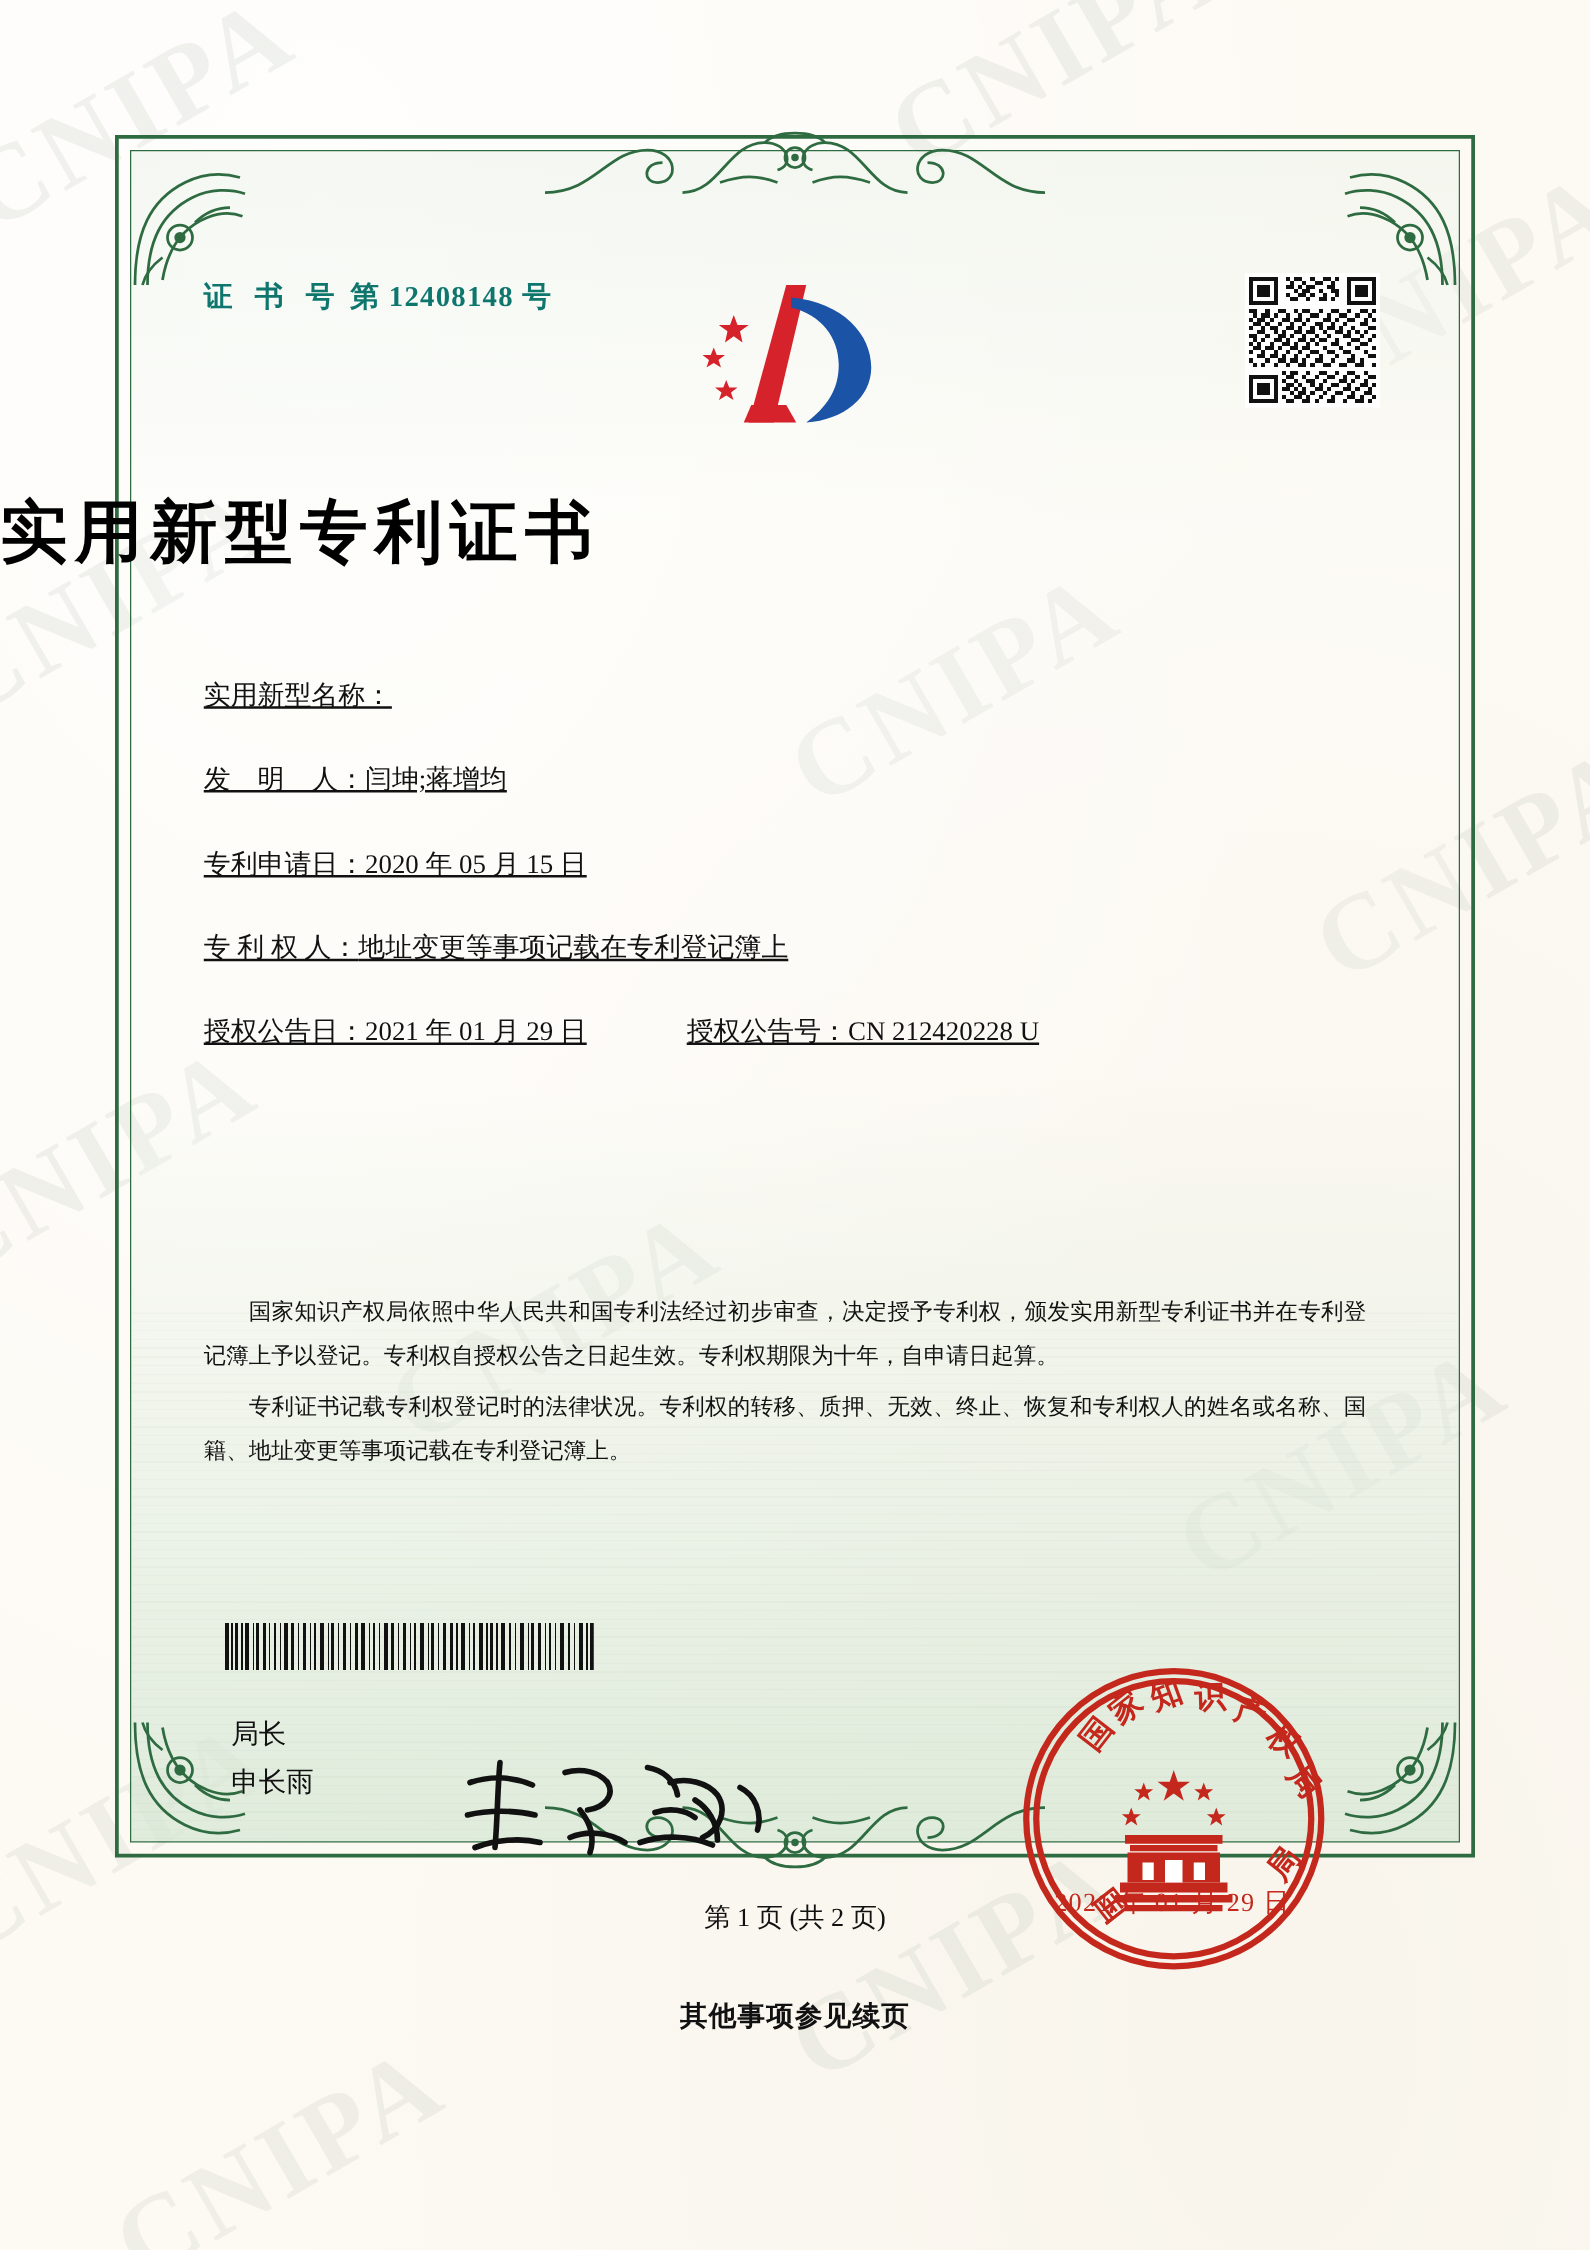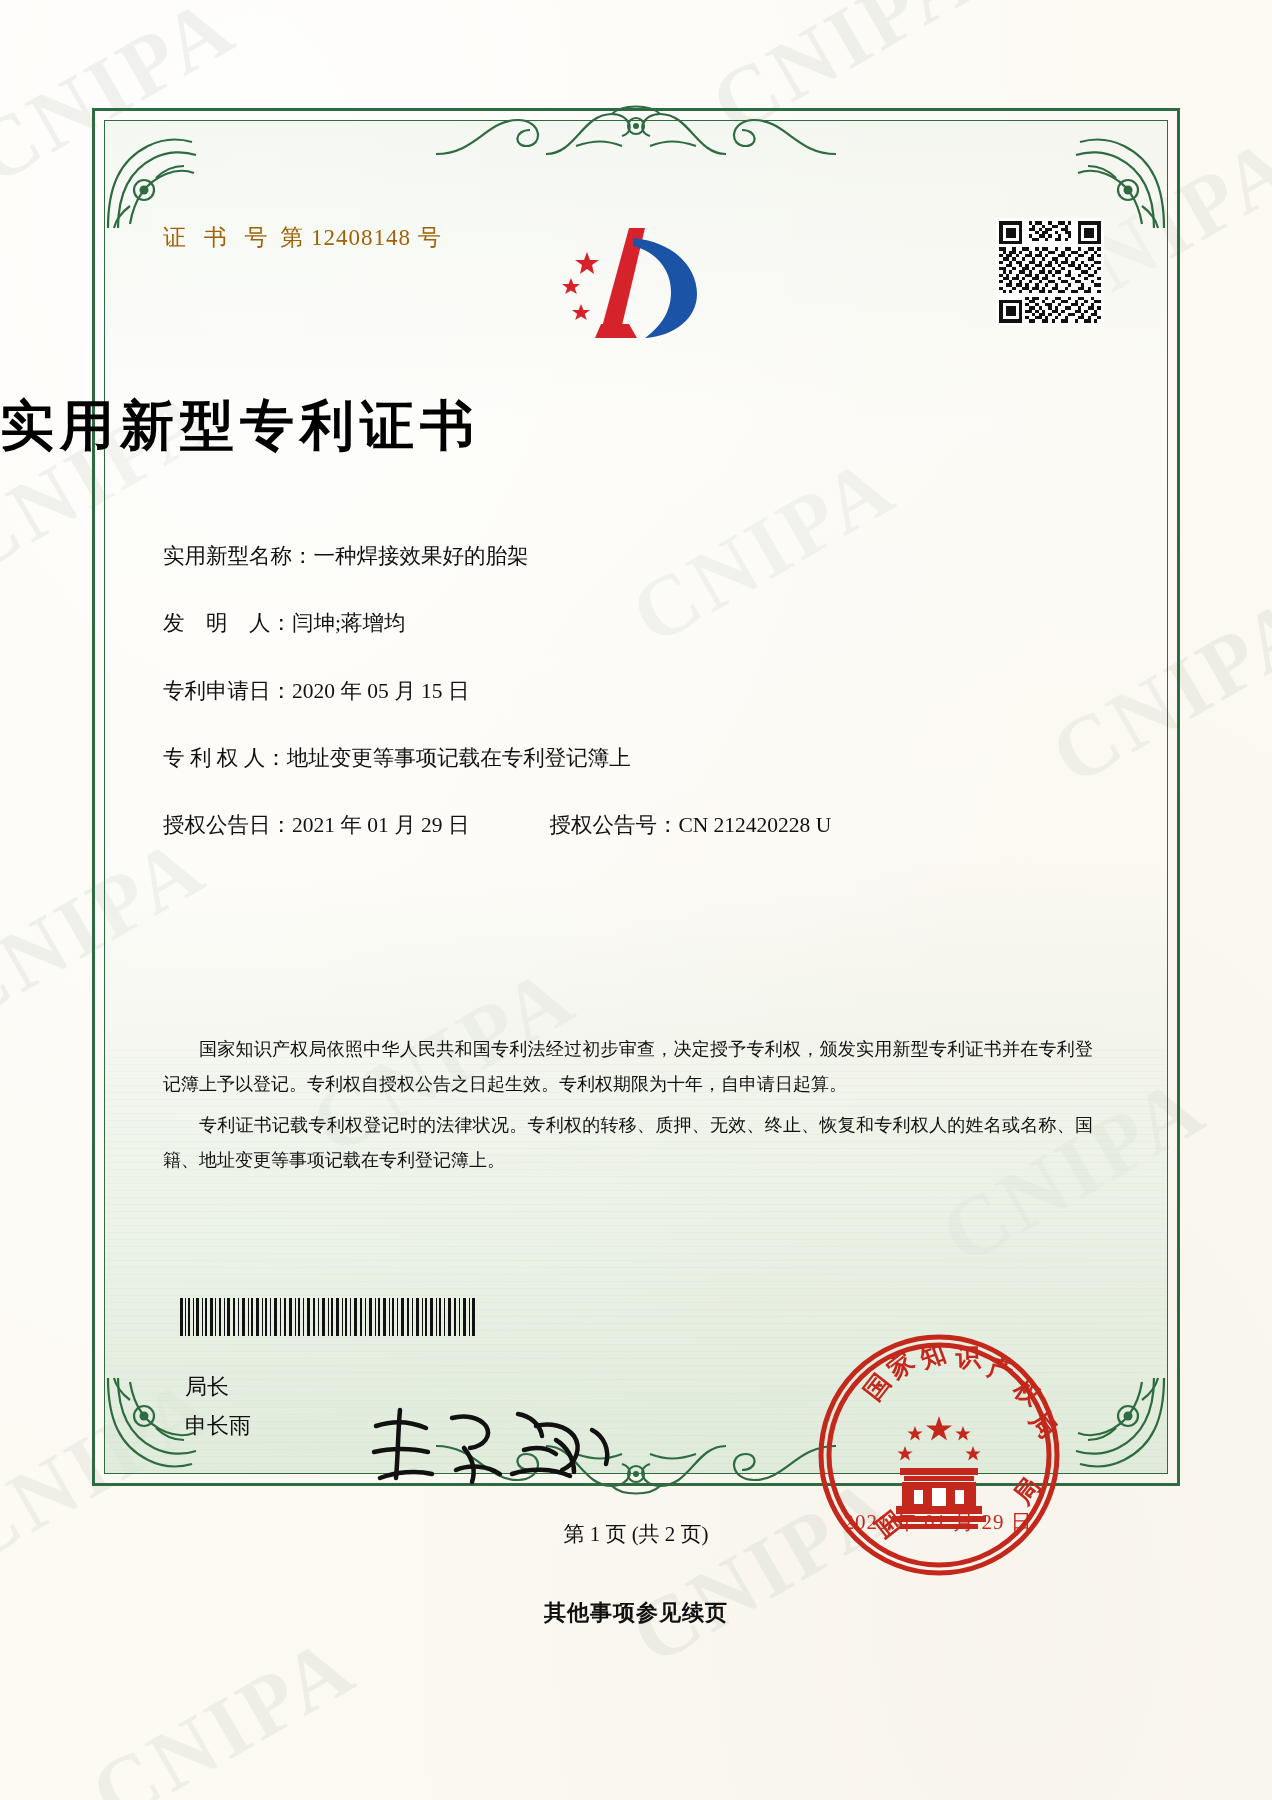--- a/index.html
+++ b/index.html
@@ -135,23 +135,24 @@
     pointer-events: none;
   }
   .top-scroll svg, .bottom-scroll svg { width:100%; height:100%; display:block; }
 
   
   .cert-no {
     position: absolute;
     left: 163px;
     top: 222px;
     font-size: 23px;
-    color: #a16207;
+    color: #0f766e;
     letter-spacing: 1px;
     font-family: "Liberation Serif", "DejaVu Serif", serif;
+    font-weight: bold;
   }
   .cert-no .gap { letter-spacing: 6px; }
 
   .logo {
     position: absolute;
     left: 50%;
     top: 220px;
     transform: translateX(-50%);
     width: 190px;
     height: 130px;
@@ -186,20 +187,21 @@
     top: 540px;
     width: 930px;
     font-size: 21.5px;
     color: #111;
     line-height: 1.5;
   }
   .row {
     display: flex;
     align-items: flex-start;
     margin-bottom: 35px;
+    text-decoration: underline;
   }
   .row .label {
     white-space: pre;
     flex: 0 0 auto;
   }
   .row .value {
     flex: 1 1 auto;
   }
   .row.addr .value { max-width: 680px; line-height: 1.55; }
   .row.two-col { margin-bottom: 30px; align-items: center; }
@@ -647,21 +649,20 @@
       </g>
     </svg>
   </div>
 
   <div class="main-title">实用新型专利证书</div>
 
   <div class="fields">
 
     <div class="row">
       <span class="label">实用新型名称：</span>
-      <span class="value">一种焊接效果好的胎架</span>
     </div>
 
     <div class="row">
       <span class="label">发　明　人：</span>
       <span class="value">闫坤;蒋增均</span>
     </div>
 
 
     <div class="row">
       <span class="label">专利申请日：</span>

